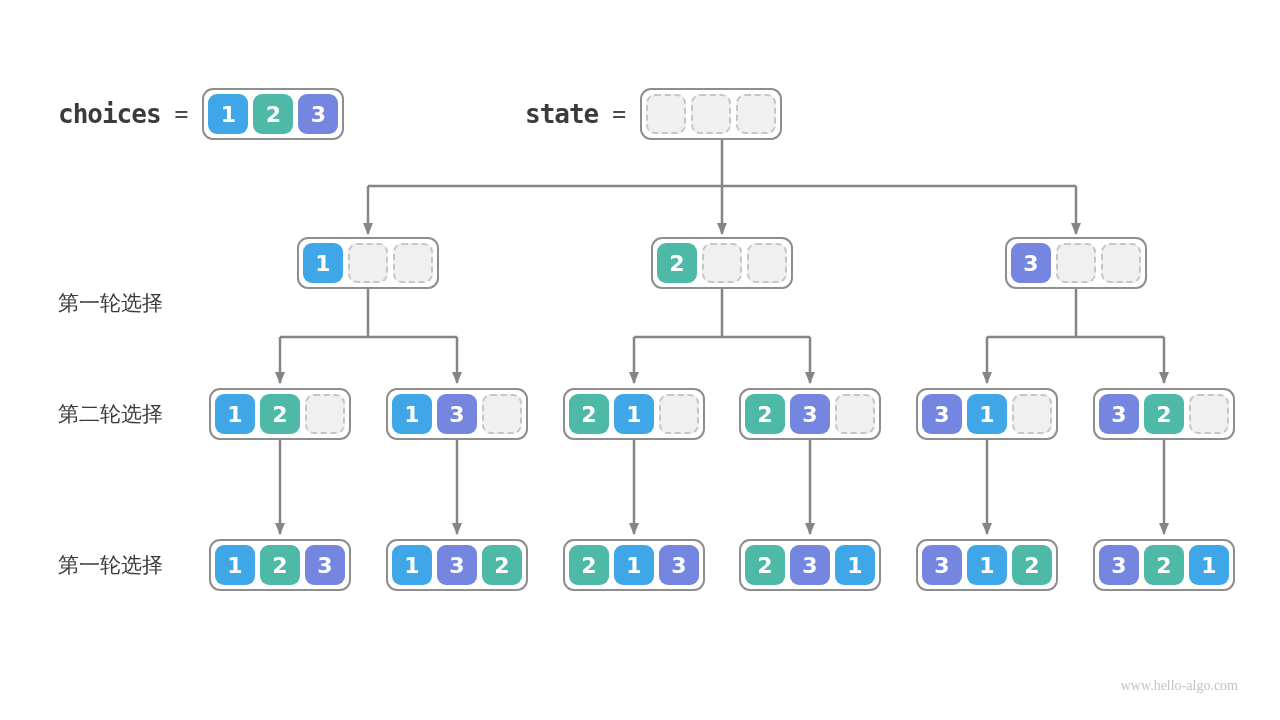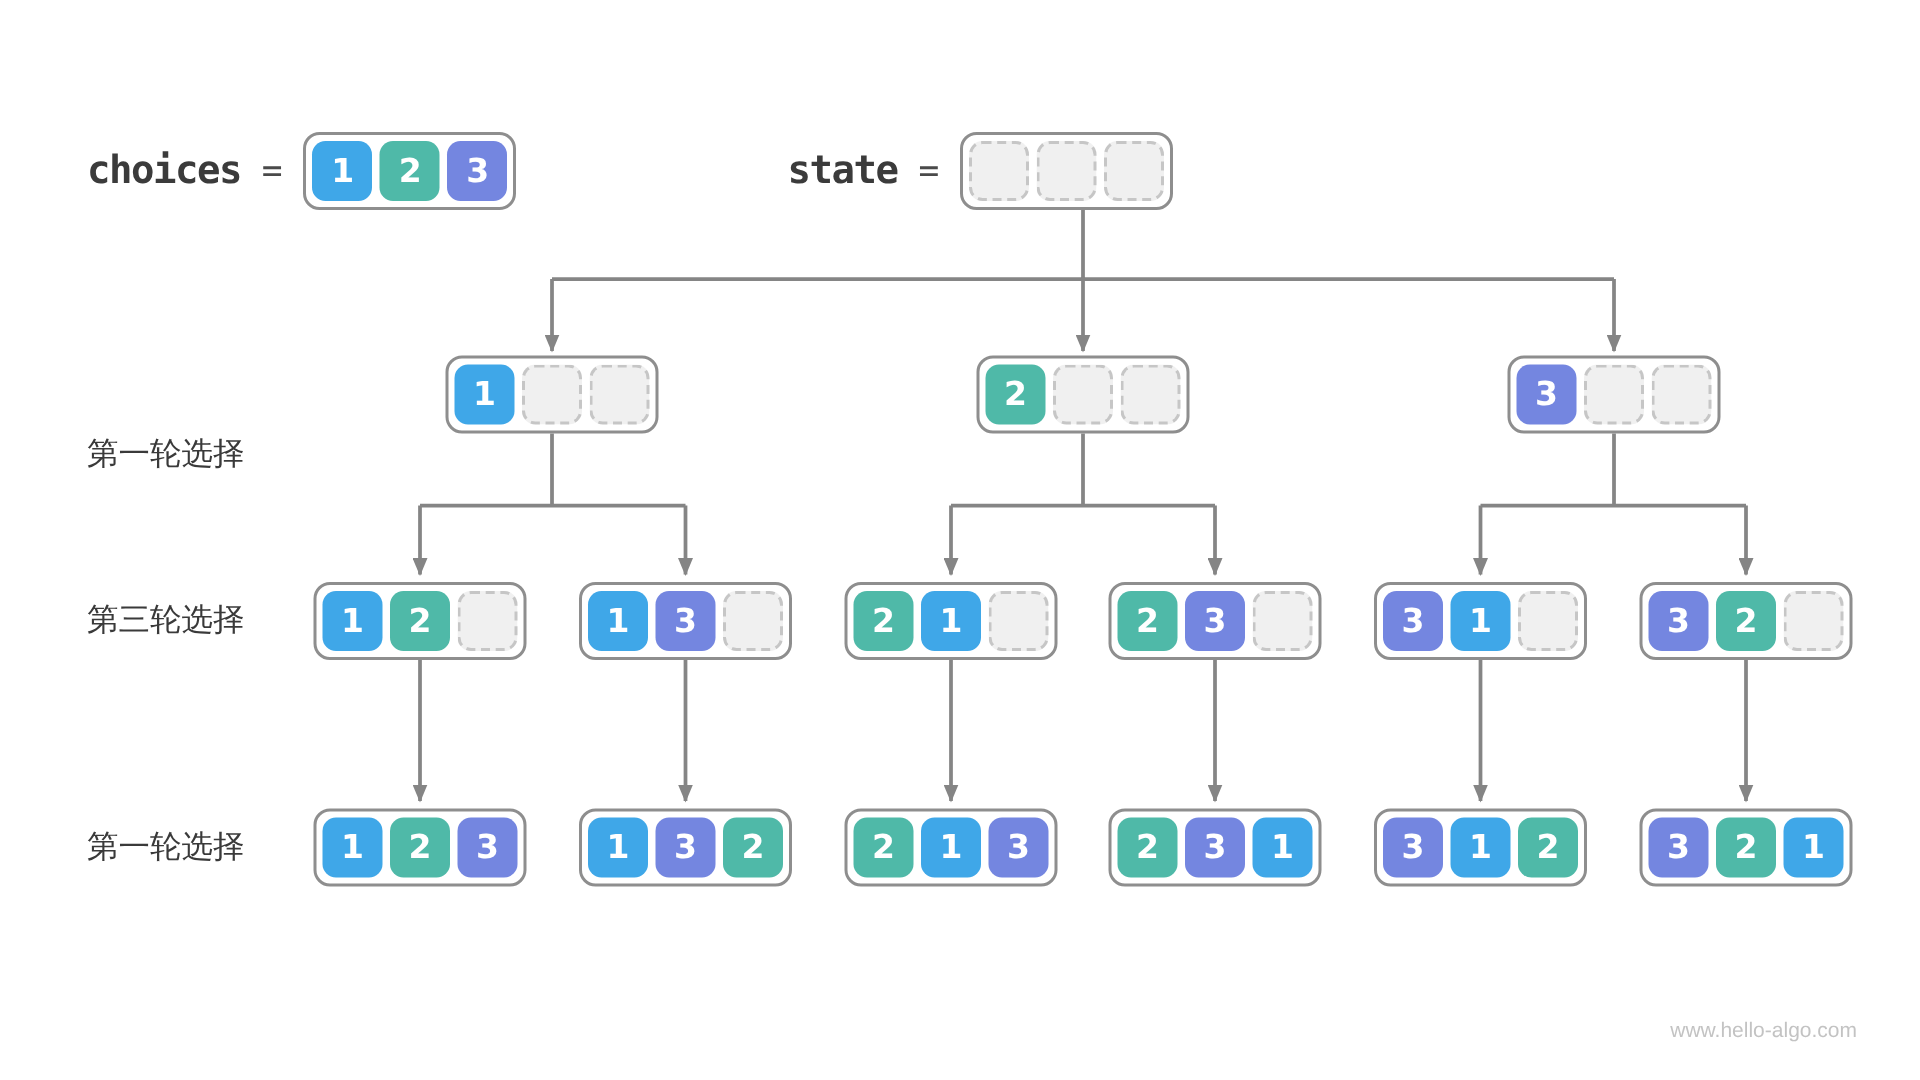--- a/index.html
+++ b/index.html
@@ -56,21 +56,21 @@
     font-size:21px;line-height:26px;color:#3A3A3A;
     white-space:nowrap;
   }
 
   
   svg.connectors{position:absolute;left:0;top:0;pointer-events:none;}
 
   
   .watermark{
     position:absolute;right:42px;bottom:26px;
-    font-family:Liberation Sans, sans-serif;
+    font-family:Liberation Serif, serif;
     font-size:14px;color:#C3C3C3;
   }
 </style>
 </head>
 <body>
 
 <div>
 
   <svg class="connectors" width="1280" height="720" viewBox="0 0 1280 720">
     <defs>
@@ -120,21 +120,21 @@
     <span class="kw">state</span>
     <span class="eq">=</span>
     <div class="node">
       <span class="cell" data-val=""></span>
       <span class="cell" data-val=""></span>
       <span class="cell" data-val=""></span>
     </div>
   </div>
 
   <div class="row-label" style="top:262px;margin-top:28px;">第一轮选择</div>
-  <div class="row-label" style="top:401px;">第三轮选择</div>
+  <div class="row-label" style="top:401px;">第二轮选择</div>
   <div class="row-label" style="top:552px;">第一轮选择</div>
 
   <div class="node abs" style="left:297px;top:237px;">
     <span class="cell" data-val="1">1</span>
     <span class="cell" data-val=""></span>
     <span class="cell" data-val=""></span>
   </div>
   <div class="node abs" style="left:651px;top:237px;">
     <span class="cell" data-val="2">2</span>
     <span class="cell" data-val=""></span>

